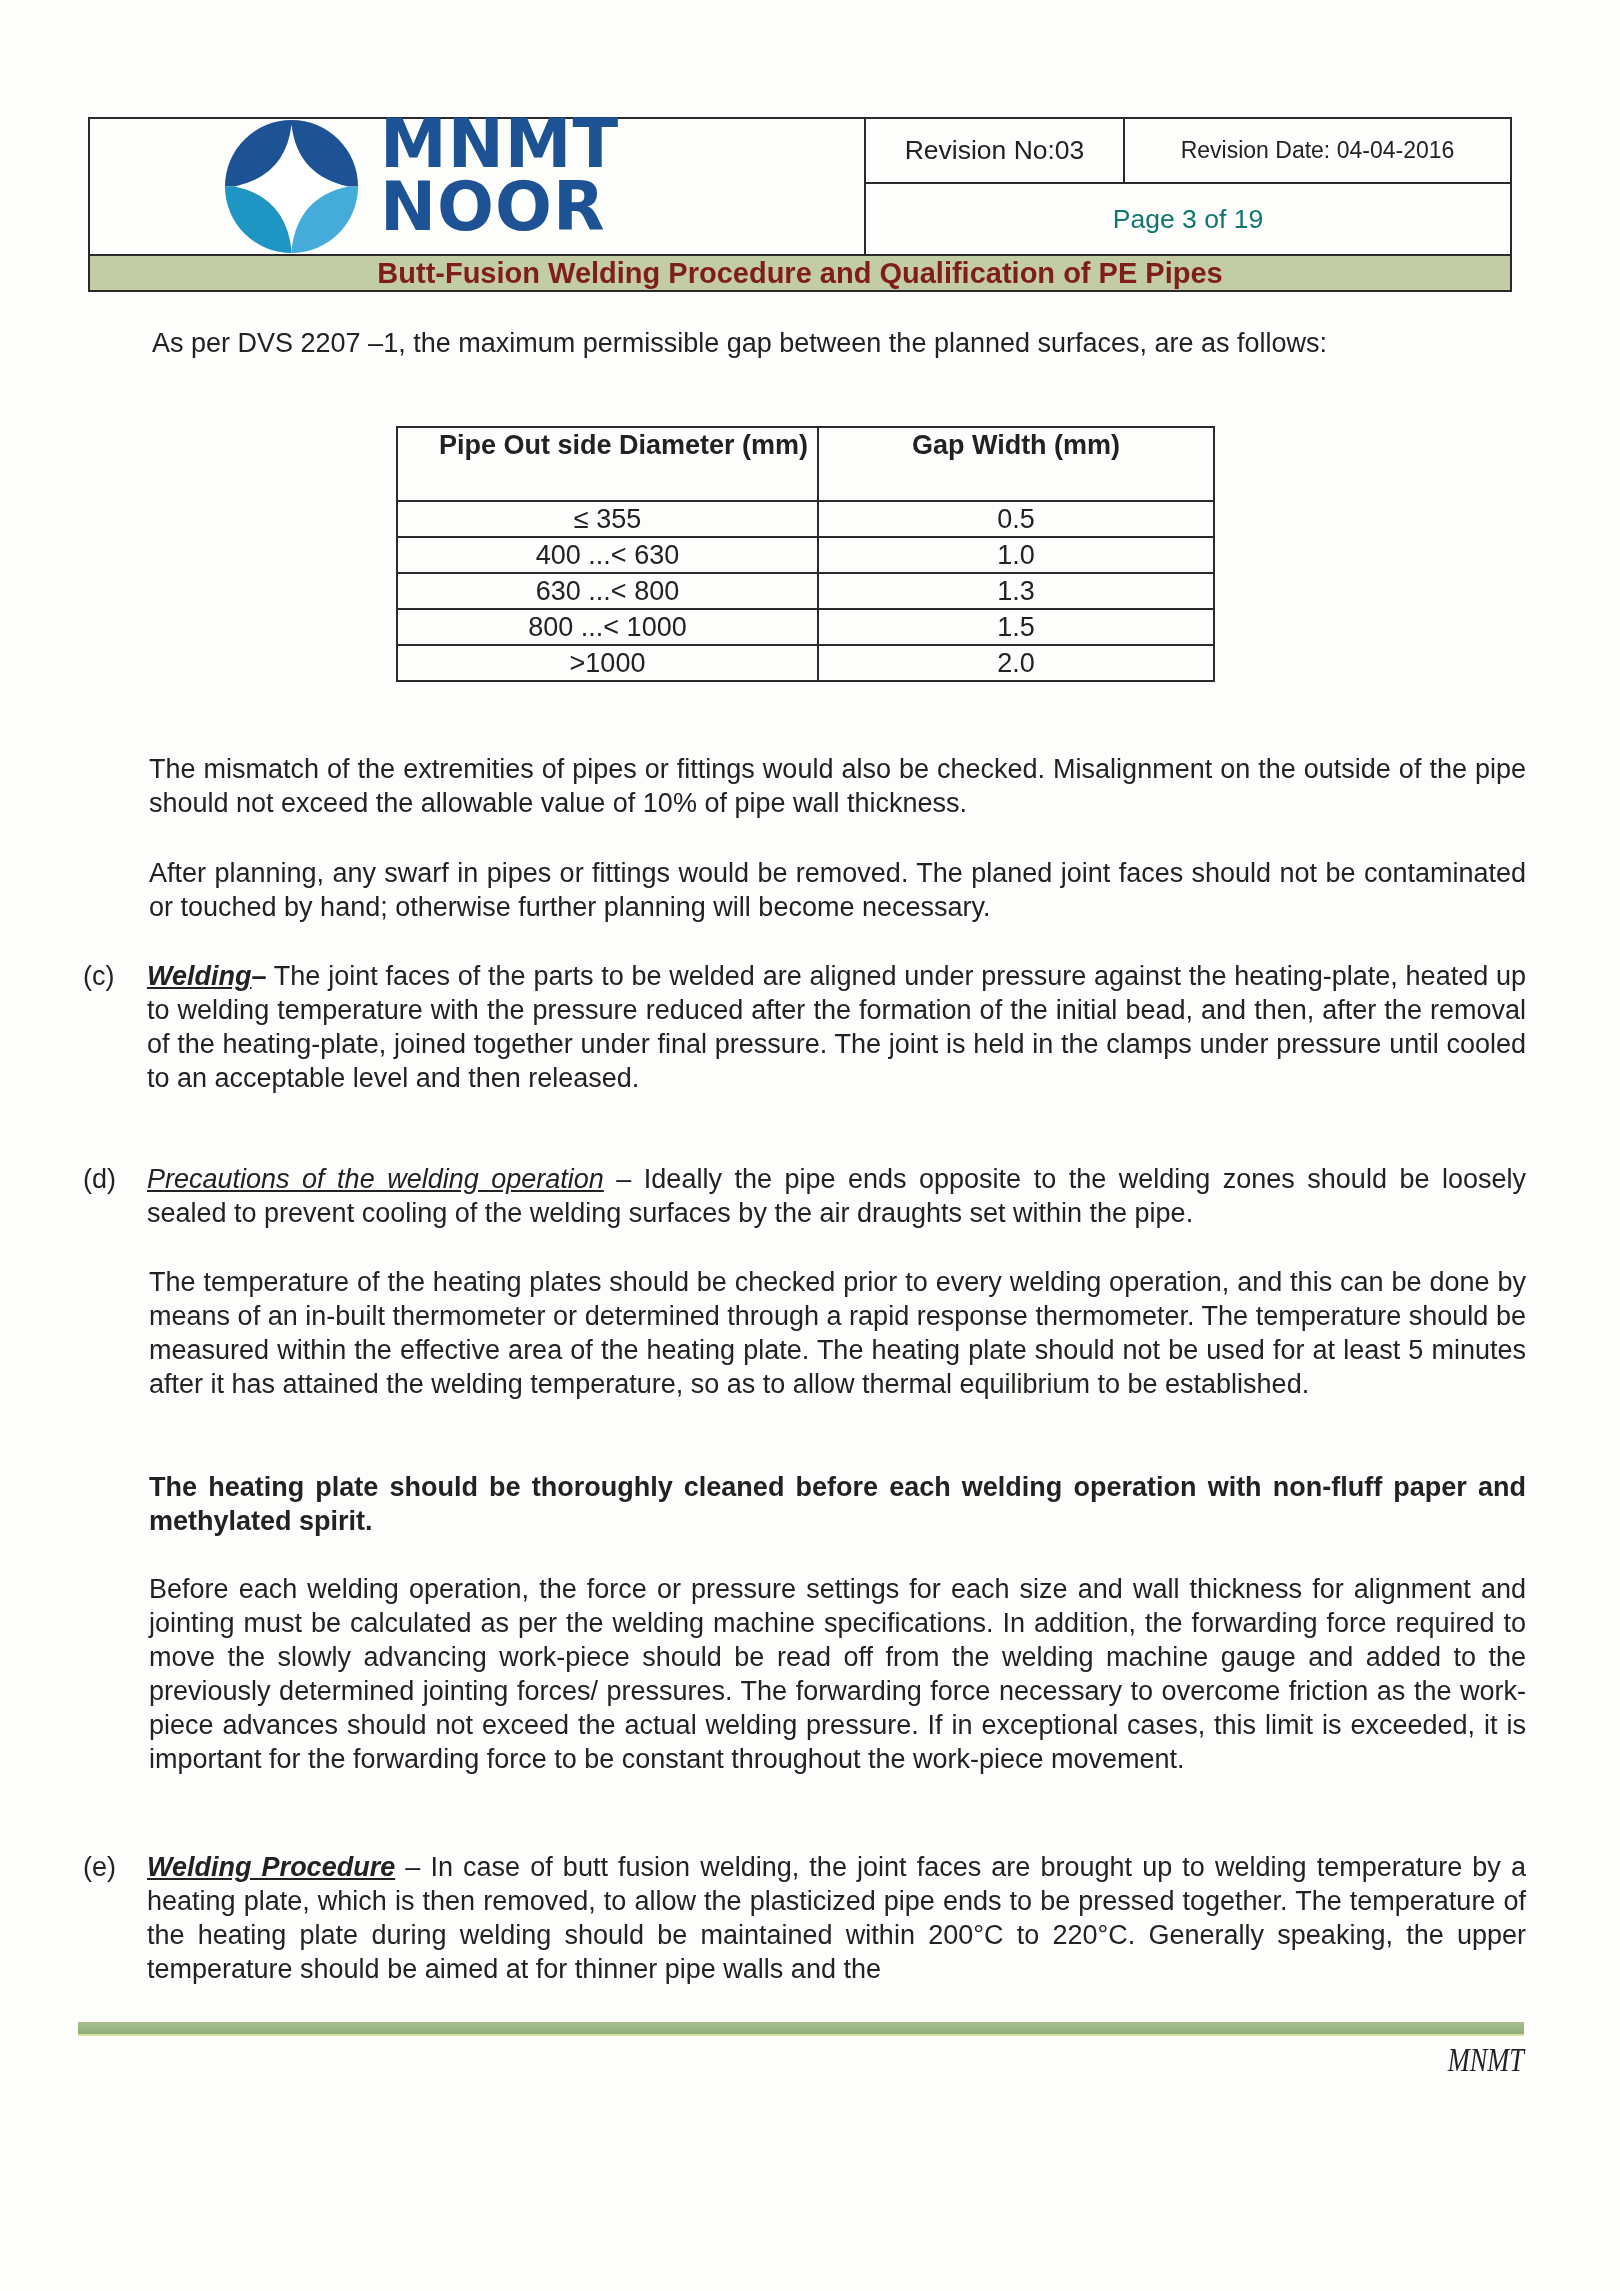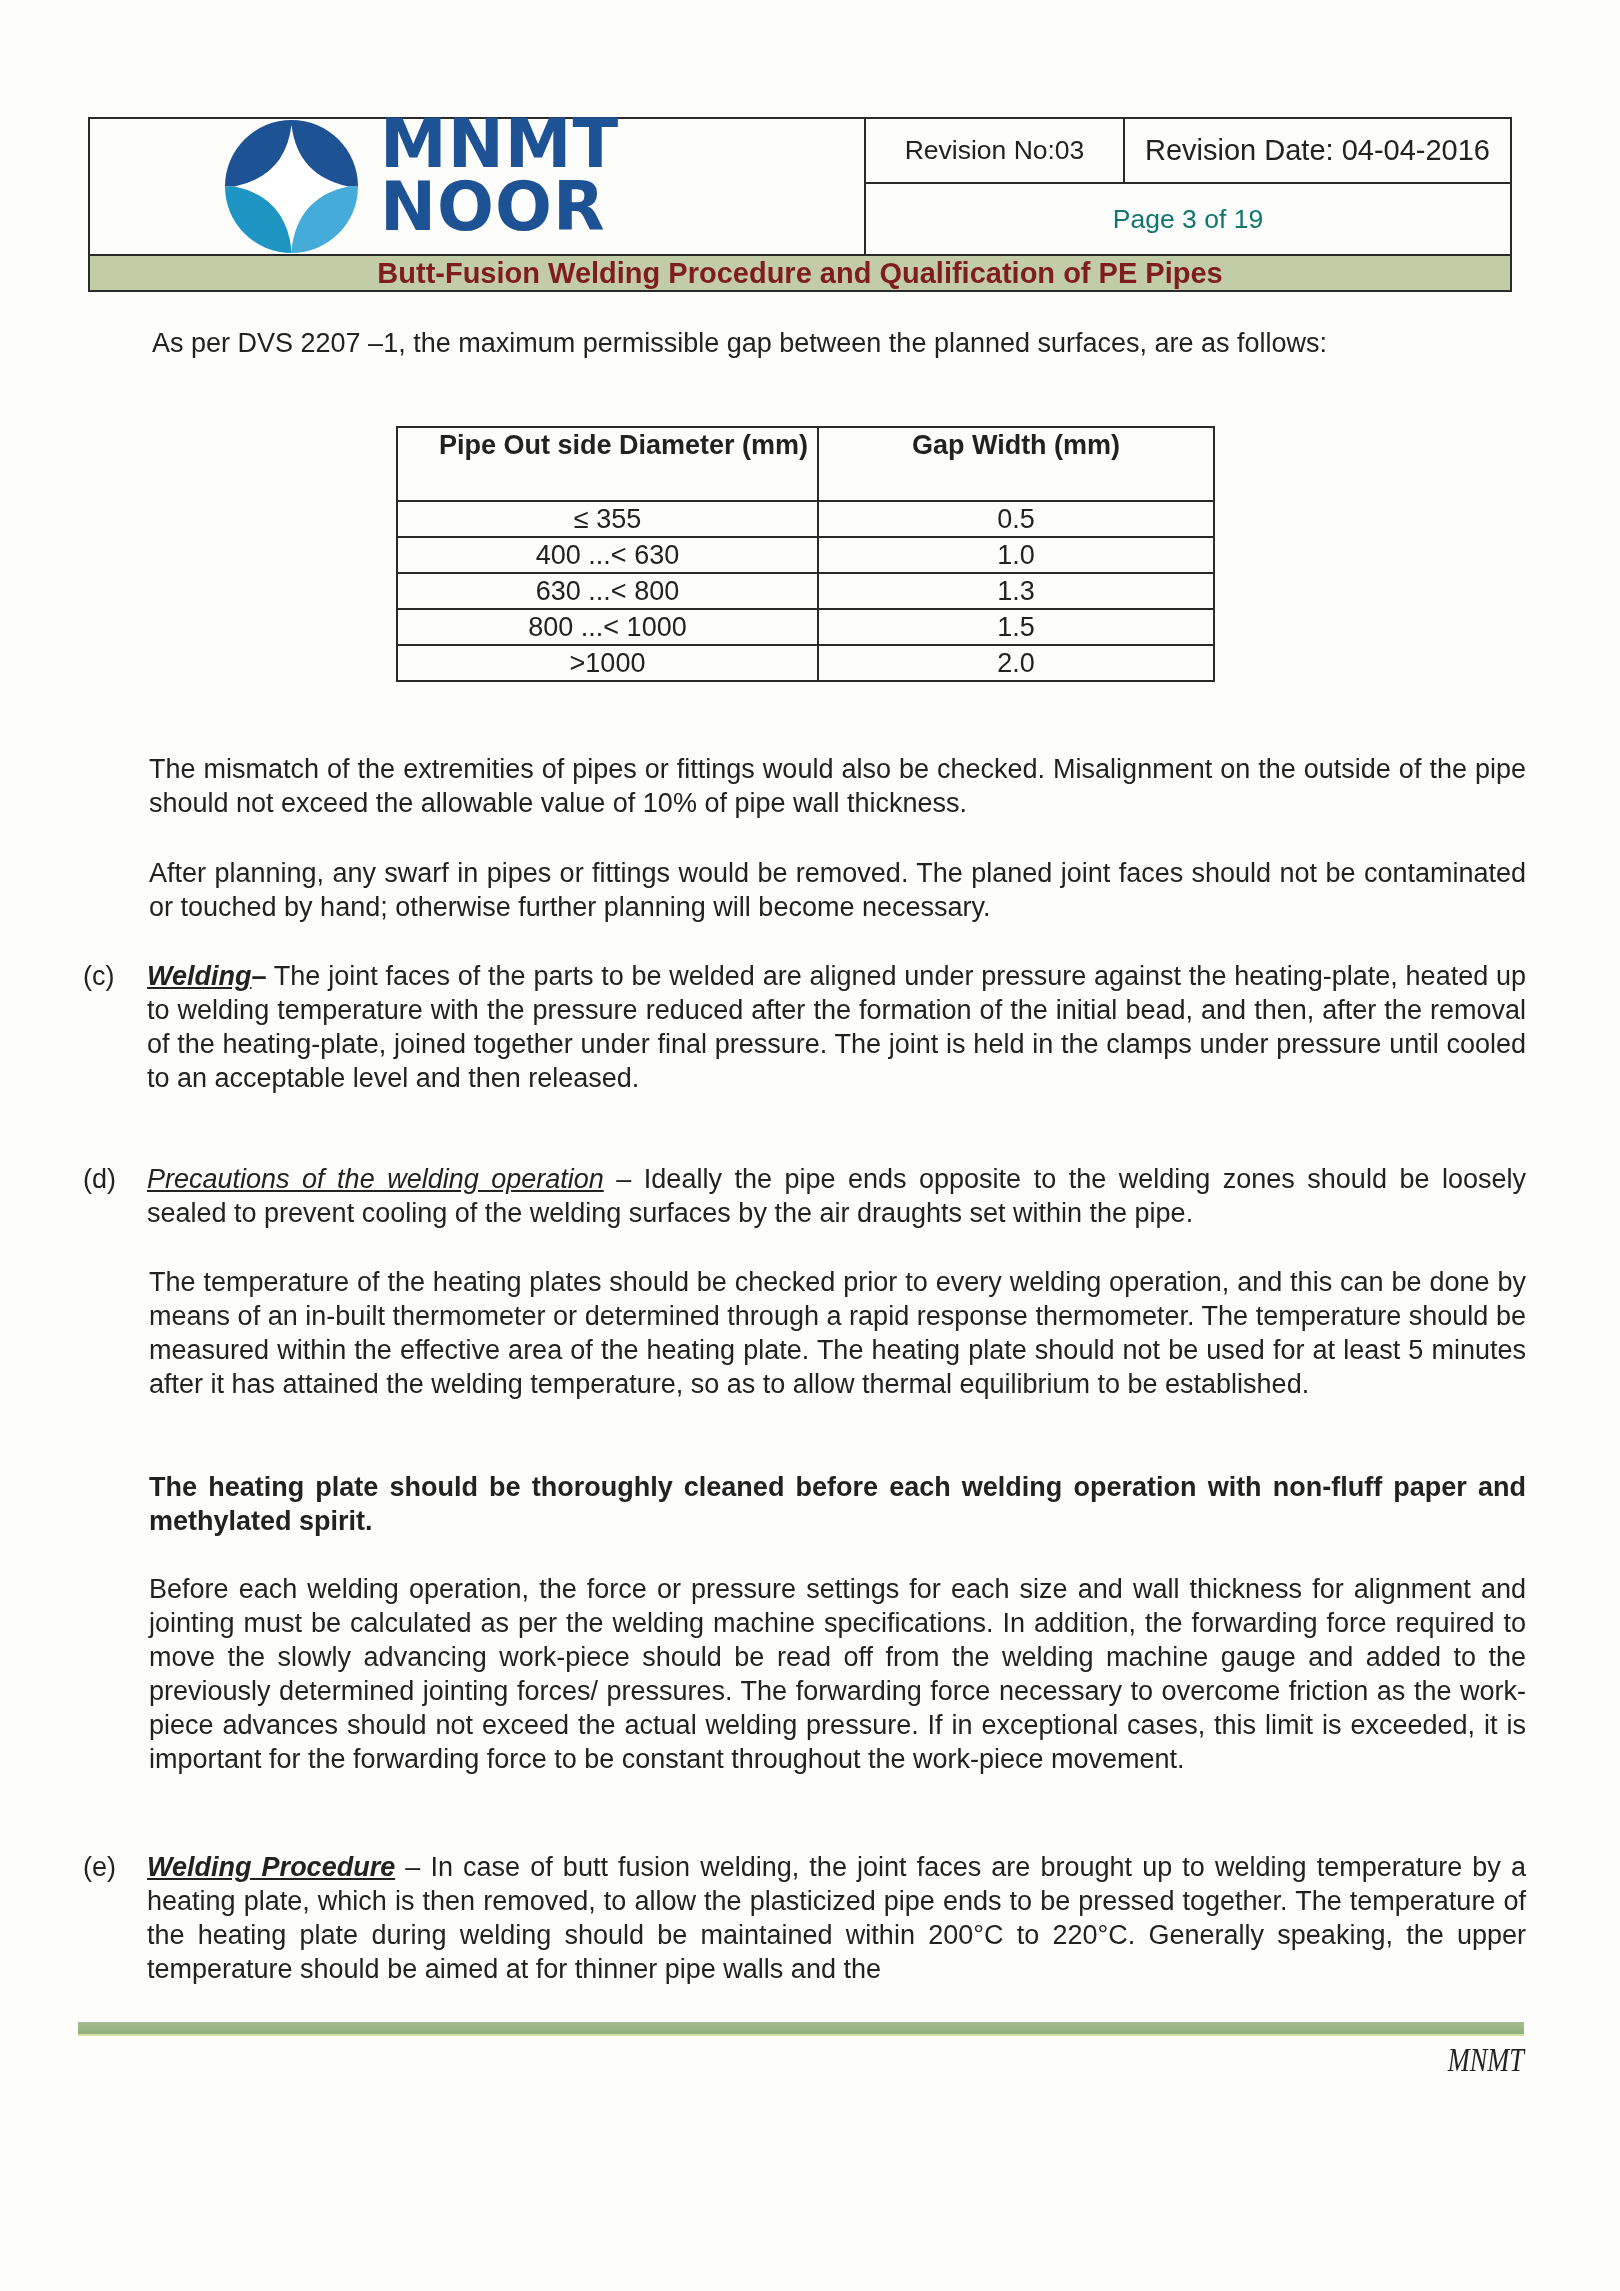--- a/index.html
+++ b/index.html
@@ -7,21 +7,21 @@
     width: 1620px; height: 2292px; background: #fdfdfc; position: relative;
     font-family: "Liberation Sans", sans-serif; color: #222; overflow: hidden;
   }
   .abs { position: absolute; }
   
   #hdr { left: 88px; top: 117px; width: 1424px; height: 175px; border: 2px solid #2a2a2a; box-sizing: border-box; }
   #logo-area { left: 0; top: 0; width: 774px; height: 135px; }
   #logo-mark { left: 133px; top: 0px; width: 137px; height: 135px; }
   #logo-text { left: 290px; top: -5.9px; font-family: "DejaVu Sans", sans-serif; font-weight: bold; color: #1d5294; font-size: 67px; line-height: 63px; letter-spacing: 1px; }
   #rev-no-cell { left: 774px; top: 0; width: 259px; height: 65px; border-left: 2px solid #2a2a2a; border-bottom: 2px solid #2a2a2a; box-sizing: border-box; font-size: 26.5px; display:flex; align-items:center; justify-content:center; color:#222; }
-  #rev-date-cell { left: 1033px; top: 0; width: 387px; height: 65px; border-left: 2px solid #2a2a2a; border-bottom: 2px solid #2a2a2a; box-sizing: border-box; font-size: 29px; display:flex; align-items:center; justify-content:center; color:#222; }
+  #rev-date-cell { left: 1033px; top: 0; width: 387px; height: 65px; border-left: 2px solid #2a2a2a; border-bottom: 2px solid #2a2a2a; box-sizing: border-box; font-size: 23px; display:flex; align-items:center; justify-content:center; color:#222; }
   #page-cell { left: 774px; top: 65px; width: 646px; height: 71px; border-left: 2px solid #2a2a2a; box-sizing: border-box; font-size: 26.5px; display:flex; align-items:center; justify-content:center; color:#0f766e; }
   #title-band { left: 0; top: 135px; width: 1420px; height: 36px; background: #c2cda6; border-top: 2px solid #2a2a2a; box-sizing: border-box; }
   #title-text { left: 0; top: 0; width: 1420px; text-align: center; font-size: 29px; font-weight: bold; color: #7f1d1d; line-height: 35px; }
   
   .para { position: absolute; font-size: 27px; line-height: 34px; text-align: justify; color: #222; }
   .marker { position: absolute; font-size: 27px; line-height: 34px; color: #222; }
   .u { text-decoration: underline; font-style: italic; }
   .b { font-weight: bold; }
   
   #gap-table { position: absolute; left: 396px; top: 426px; width: 819px; border-collapse: collapse; font-size: 27px; }

